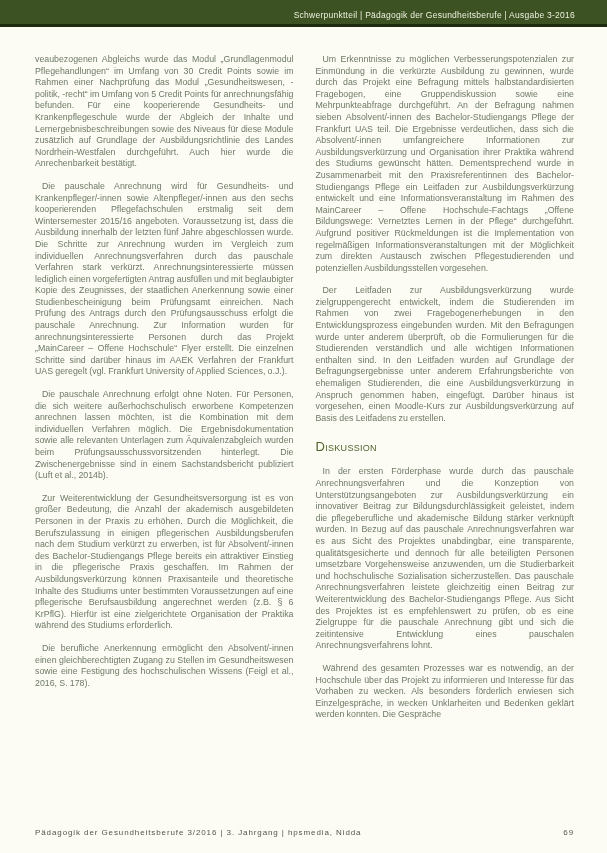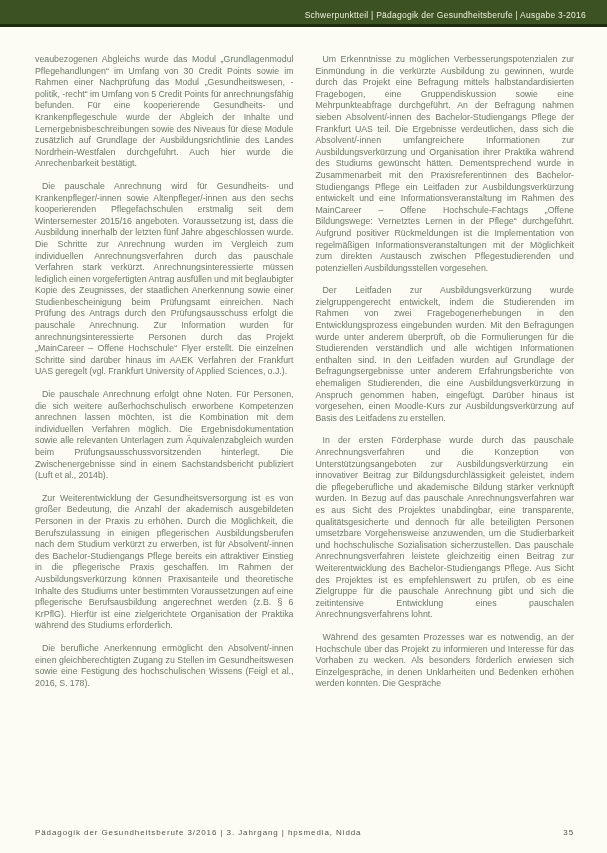--- a/index.html
+++ b/index.html
@@ -18,21 +18,21 @@
   
   .topbar {
     position: absolute;
     top: 0; left: 0; right: 0;
     height: 27px;
     background: #3d5222;
     border-bottom: 3px solid #1e2b10;
     display: flex;
     align-items: flex-end;
     justify-content: flex-end;
-    padding: 0 21px 4px 0;
+    padding: 0 32px 4px 0;
     box-sizing: border-box;
   }
   .topbar-text {
     color: #eff0df;
     font-size: 8.5px;
     letter-spacing: 0.25px;
     white-space: nowrap;
   }
   
   .content {
@@ -101,24 +101,25 @@
       <p class="par no-indent">veaubezogenen Abgleichs wurde das Modul „Grundlagenmodul Pflegehandlungen“ im Umfang von 30 Credit Points sowie im Rahmen einer Nachprüfung das Modul „Gesundheitswesen, -politik, -recht“ im Umfang von 5 Credit Points für anrechnungsfähig befunden. Für eine kooperierende Gesundheits- und Krankenpflegeschule wurde der Abgleich der Inhalte und Lernergebnisbeschreibungen sowie des Niveaus für diese Module zusätzlich auf Grundlage der Ausbildungsrichtlinie des Landes Nordrhein-Westfalen durchgeführt. Auch hier wurde die Anrechenbarkeit bestätigt.</p>
       <p class="par">Die pauschale Anrechnung wird für Gesundheits- und Krankenpfleger/-innen sowie Altenpfleger/-innen aus den sechs kooperierenden Pflegefachschulen erstmalig seit dem Wintersemester 2015/16 angeboten. Voraussetzung ist, dass die Ausbildung innerhalb der letzten fünf Jahre abgeschlossen wurde. Die Schritte zur Anrechnung wurden im Vergleich zum individuellen Anrechnungsverfahren durch das pauschale Verfahren stark verkürzt. Anrechnungsinteressierte müssen lediglich einen vorgefertigten Antrag ausfüllen und mit beglaubigter Kopie des Zeugnisses, der staatlichen Anerkennung sowie einer Studienbescheinigung beim Prüfungsamt einreichen. Nach Prüfung des Antrags durch den Prüfungsausschuss erfolgt die pauschale Anrechnung. Zur Information wurden für anrechnungsinteressierte Personen durch das Projekt „MainCareer – Offene Hochschule“ Flyer erstellt. Die einzelnen Schritte sind darüber hinaus im AAEK Verfahren der Frankfurt UAS geregelt (vgl. Frankfurt University of Applied Sciences, o.J.).</p>
       <p class="par">Die pauschale Anrechnung erfolgt ohne Noten. Für Personen, die sich weitere außerhochschulisch erworbene Kompetenzen anrechnen lassen möchten, ist die Kombination mit dem individuellen Verfahren möglich. Die Ergebnisdokumentation sowie alle relevanten Unterlagen zum Äquivalenzabgleich wurden beim Prüfungsausschussvorsitzenden hinterlegt. Die Zwischenergebnisse sind in einem Sachstandsbericht publiziert (Luft et al., 2014b).</p>
       <p class="par">Zur Weiterentwicklung der Gesundheitsversorgung ist es von großer Bedeutung, die Anzahl der akademisch ausgebildeten Personen in der Praxis zu erhöhen. Durch die Möglichkeit, die Berufszulassung in einigen pflegerischen Ausbildungsberufen nach dem Studium verkürzt zu erwerben, ist für Absolvent/-innen des Bachelor-Studiengangs Pflege bereits ein attraktiver Einstieg in die pflegerische Praxis geschaffen. Im Rahmen der Ausbildungsverkürzung können Praxisanteile und theoretische Inhalte des Studiums unter bestimmten Voraussetzungen auf eine pflegerische Berufsausbildung angerechnet werden (z.B. § 6 KrPflG). Hierfür ist eine zielgerichtete Organisation der Praktika während des Studiums erforderlich.</p>
       <p class="par">Die berufliche Anerkennung ermöglicht den Absolvent/-innen einen gleichberechtigten Zugang zu Stellen im Gesundheitswesen sowie eine Festigung des hochschulischen Wissens (Feigl et al., 2016, S. 178).</p>
     </section>
 
     <section class="col">
       <p class="par">Um Erkenntnisse zu möglichen Verbesserungspotenzialen zur Einmündung in die verkürzte Ausbildung zu gewinnen, wurde durch das Projekt eine Befragung mittels halbstandardisierten Fragebogen, eine Gruppendiskussion sowie eine Mehrpunkteabfrage durchgeführt. An der Befragung nahmen sieben Absolvent/-innen des Bachelor-Studiengangs Pflege der Frankfurt UAS teil. Die Ergebnisse verdeutlichen, dass sich die Absolvent/-innen umfangreichere Informationen zur Ausbildungsverkürzung und Organisation ihrer Praktika während des Studiums gewünscht hätten. Dementsprechend wurde in Zusammenarbeit mit den Praxisreferentinnen des Bachelor-Studiengangs Pflege ein Leitfaden zur Ausbildungsverkürzung entwickelt und eine Informationsveranstaltung im Rahmen des MainCareer – Offene Hochschule-Fachtags „Offene Bildungswege: Vernetztes Lernen in der Pflege“ durchgeführt. Aufgrund positiver Rückmeldungen ist die Implementation von regelmäßigen Informationsveranstaltungen mit der Möglichkeit zum direkten Austausch zwischen Pflegestudierenden und potenziellen Ausbildungsstellen vorgesehen.</p>
       <p class="par">Der Leitfaden zur Ausbildungsverkürzung wurde zielgruppengerecht entwickelt, indem die Studierenden im Rahmen von zwei Fragebogenerhebungen in den Entwicklungsprozess eingebunden wurden. Mit den Befragungen wurde unter anderem überprüft, ob die Formulierungen für die Studierenden verständlich und alle wichtigen Informationen enthalten sind. In den Leitfaden wurden auf Grundlage der Befragungsergebnisse unter anderem Erfahrungsberichte von ehemaligen Studierenden, die eine Ausbildungsverkürzung in Anspruch genommen haben, eingefügt. Darüber hinaus ist vorgesehen, einen Moodle-Kurs zur Ausbildungsverkürzung auf Basis des Leitfadens zu erstellen.</p>
+      <h2 class="section-heading">Diskussion</h2>
       <p class="par">In der ersten Förderphase wurde durch das pauschale Anrechnungsverfahren und die Konzeption von Unterstützungsangeboten zur Ausbildungsverkürzung ein innovativer Beitrag zur Bildungsdurchlässigkeit geleistet, indem die pflegeberufliche und akademische Bildung stärker verknüpft wurden. In Bezug auf das pauschale Anrechnungsverfahren war es aus Sicht des Projektes unabdingbar, eine transparente, qualitätsgesicherte und dennoch für alle beteiligten Personen umsetzbare Vorgehensweise anzuwenden, um die Studierbarkeit und hochschulische Sozialisation sicherzustellen. Das pauschale Anrechnungsverfahren leistete gleichzeitig einen Beitrag zur Weiterentwicklung des Bachelor-Studiengangs Pflege. Aus Sicht des Projektes ist es empfehlenswert zu prüfen, ob es eine Zielgruppe für die pauschale Anrechnung gibt und sich die zeitintensive Entwicklung eines pauschalen Anrechnungsverfahrens lohnt.</p>
-      <p class="par">Während des gesamten Prozesses war es notwendig, an der Hochschule über das Projekt zu informieren und Interesse für das Vorhaben zu wecken. Als besonders förderlich erwiesen sich Einzelgespräche, in denen Unklarheiten und Bedenken erhöhen werden konnten. Die Gespräche</p>
+      <p class="par">Während des gesamten Prozesses war es notwendig, an der Hochschule über das Projekt zu informieren und Interesse für das Vorhaben zu wecken. Als besonders förderlich erwiesen sich Einzelgespräche, in wecken Unklarheiten und Bedenken geklärt werden konnten. Die Gespräche</p>
     </section>
 
   </main>
 
   <footer class="pagefooter">
     <span>Pädagogik der Gesundheitsberufe 3/2016  |  3. Jahrgang  |  hpsmedia, Nidda</span>
-    <span>35</span>
+    <span>69</span>
   </footer>
 
 </div>
 
 </body></html>

